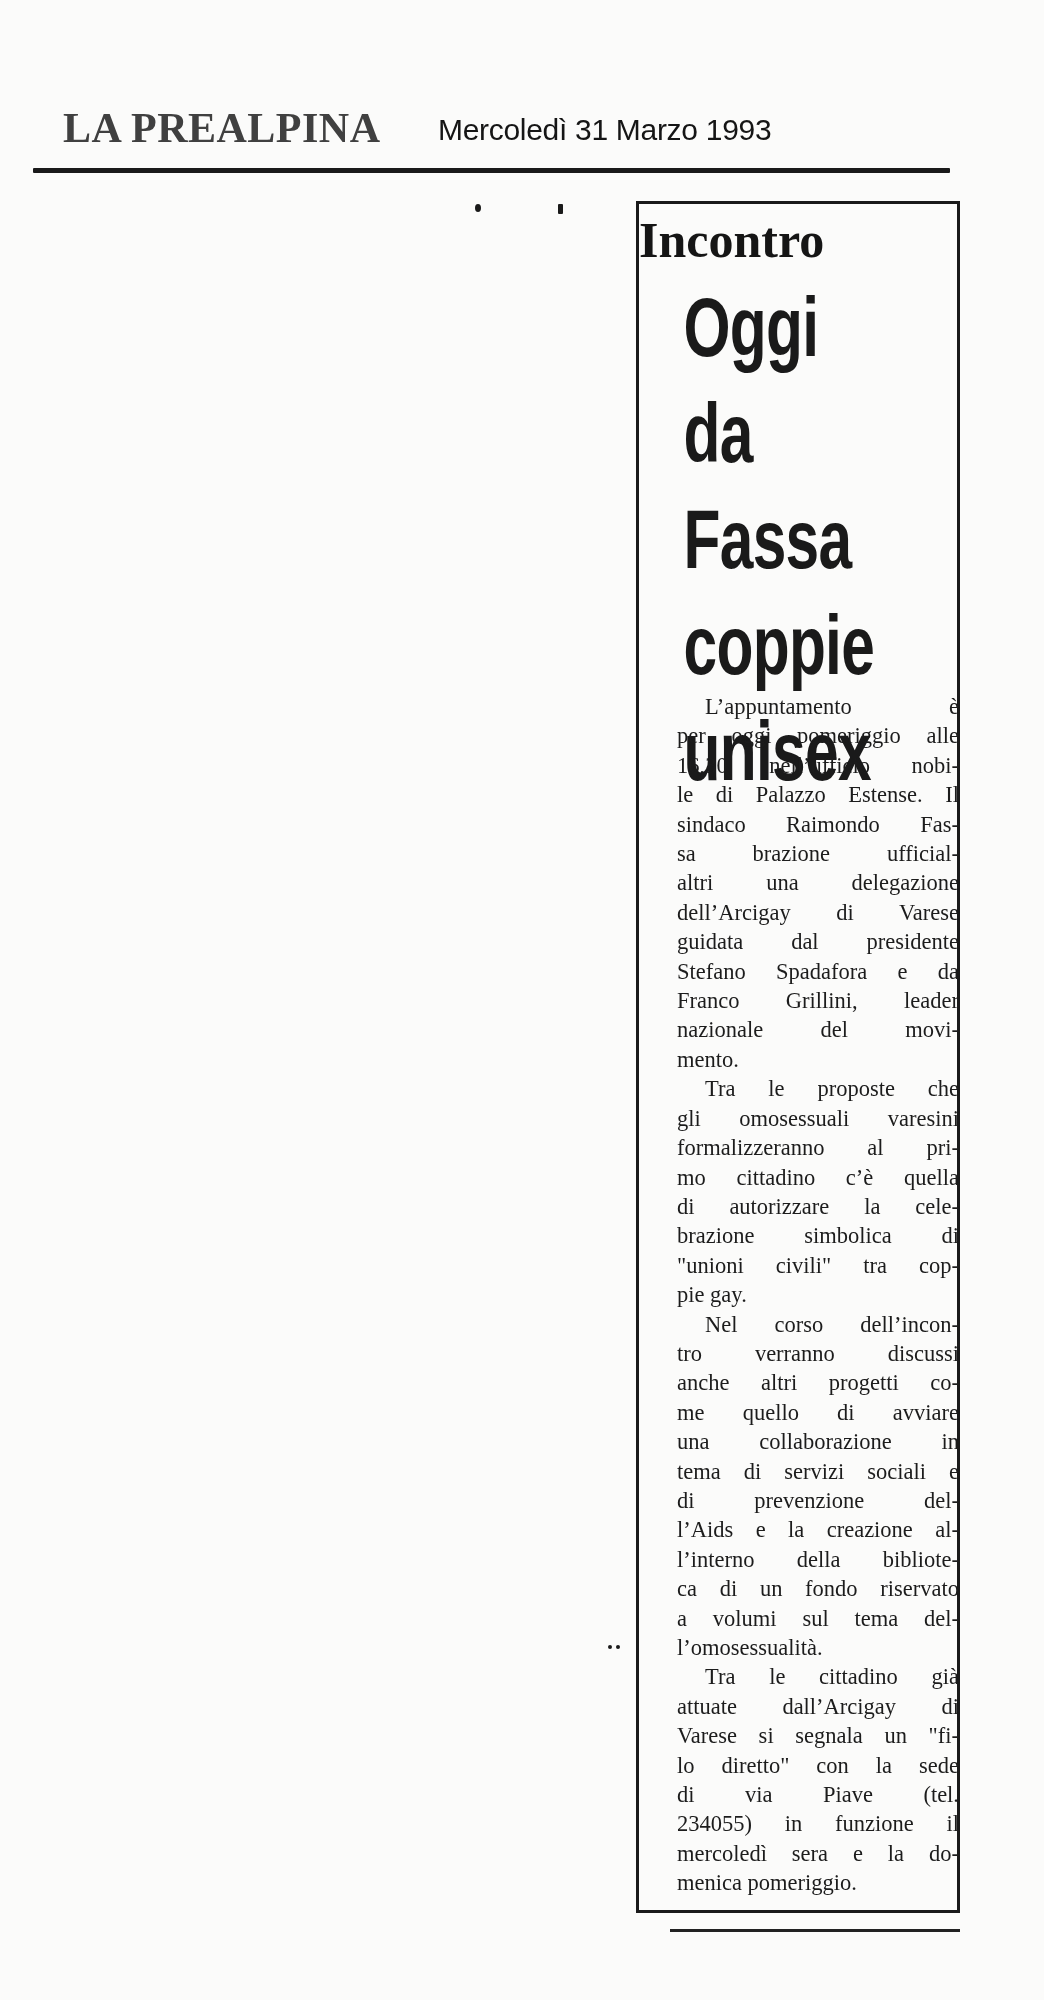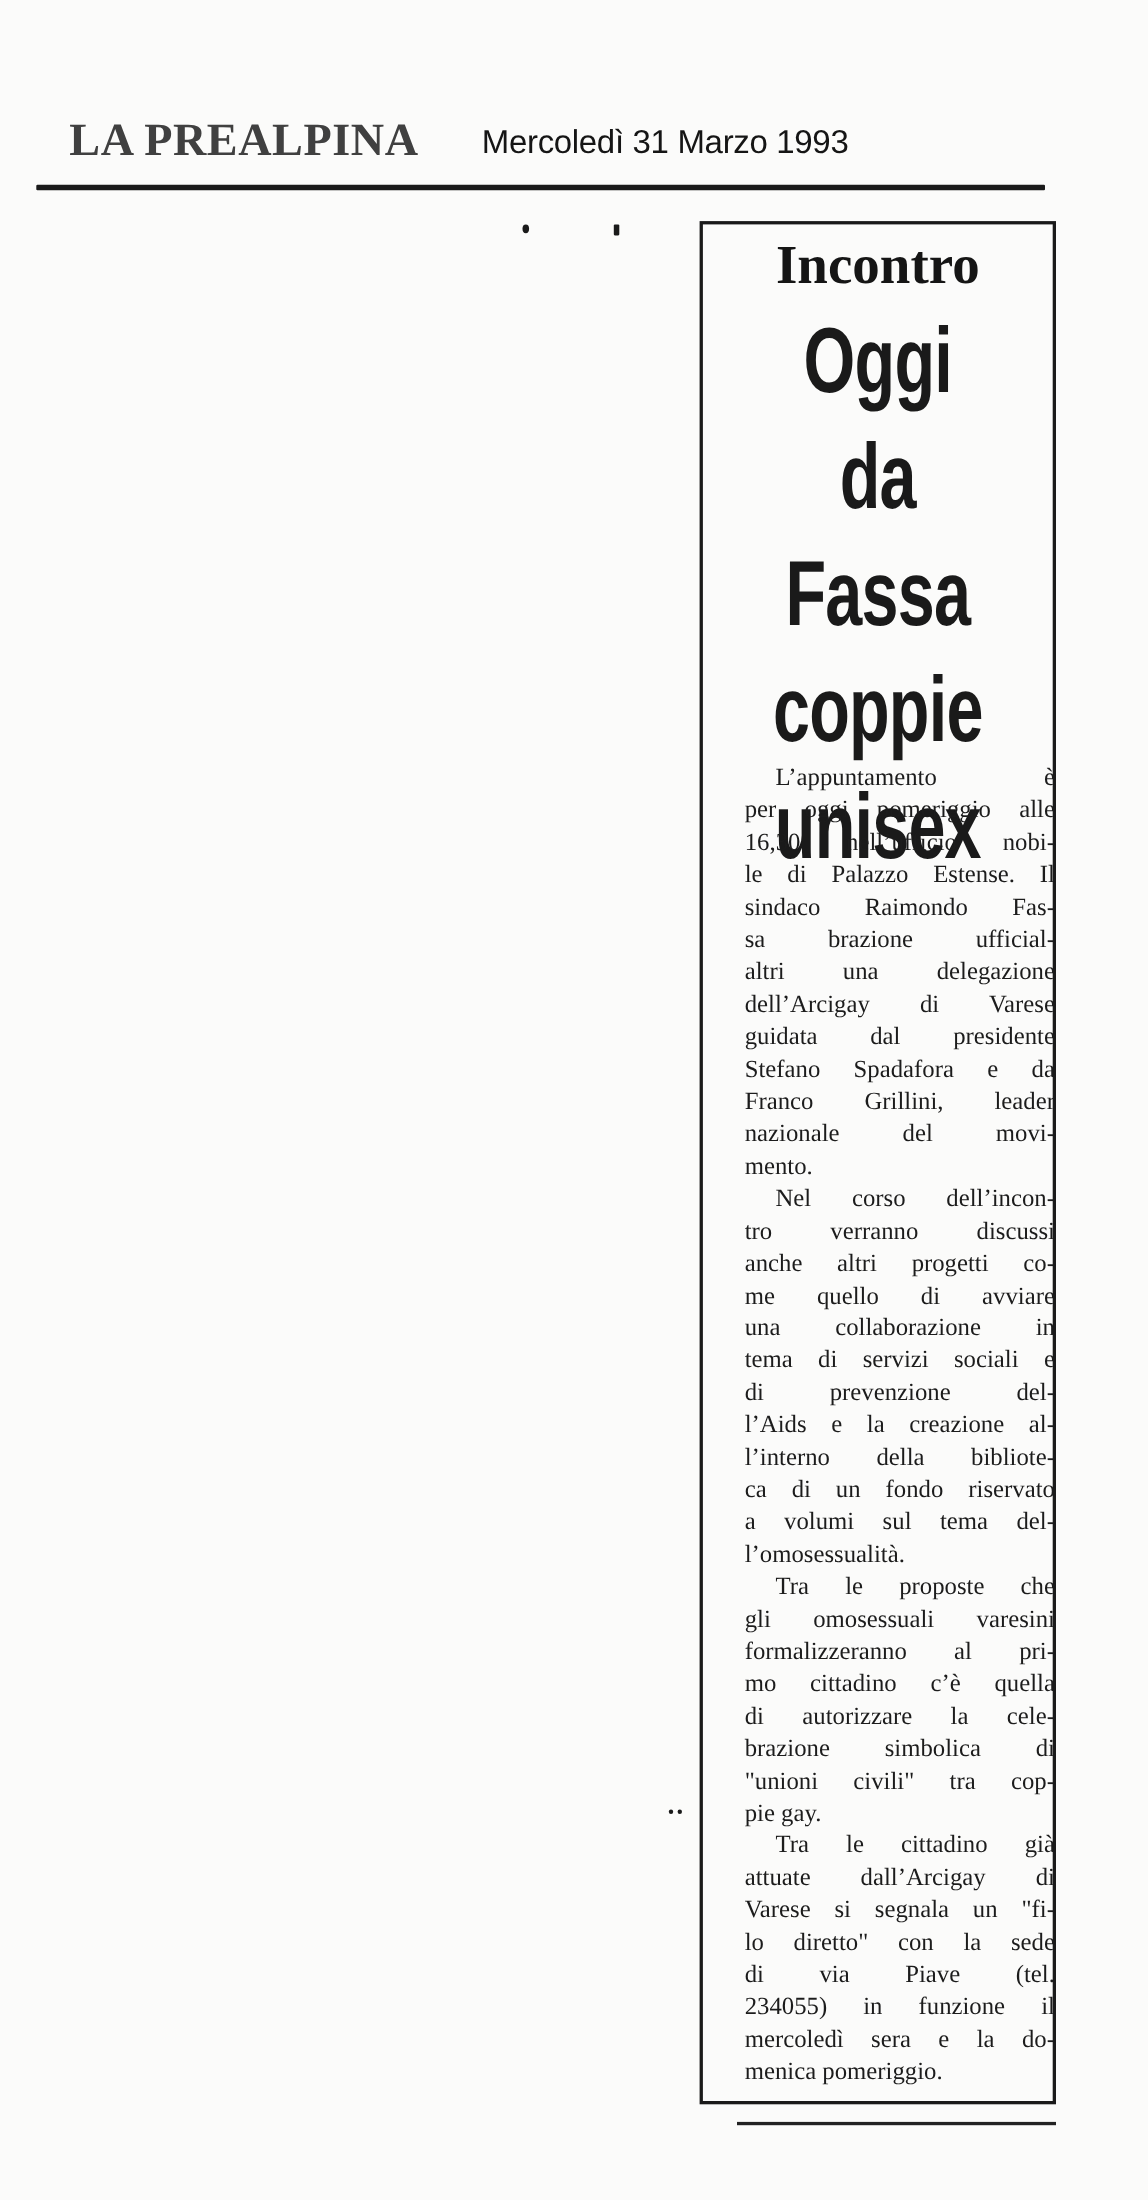--- a/index.html
+++ b/index.html
@@ -21,25 +21,25 @@
   .masthead-rule {
     position: absolute; left: 33px; top: 168px; width: 917px; height: 5px;
     background: #1a1a1a; border-radius: 1px;
   }
   .speck { position: absolute; background: #1a1a1a; border-radius: 50%; }
   .article-box {
     position: absolute; left: 636px; top: 201px; width: 318px; height: 1706px;
     border: 3px solid #1a1a1a; box-sizing: content-box;
   }
   .kicker {
-    text-align: center; font-family: "Liberation Serif", serif; font-weight: bold;
+    text-align: left; font-family: "Liberation Serif", serif; font-weight: bold;
     font-size: 50px; line-height: 56px; margin-top: 8px; color: #151515;
   }
   .headline {
-    text-align: center; font-family: "Liberation Sans", sans-serif; font-weight: bold;
+    text-align: left; font-family: "Liberation Sans", sans-serif; font-weight: bold;
     color: #1a1a1a; margin-top: 6px;
   }
   .headline .hl-line {
     display: block; font-size: 84px; line-height: 106px;
     transform: scaleX(0.72); transform-origin: center; letter-spacing: -1px;
   }
   .body-text {
     position: absolute; left: 38px; top: 488px; width: 282px;
     font-family: "Liberation Serif", serif; font-size: 22.5px; line-height: 29.4px;
     color: #1c1c1c; text-align: justify;
@@ -85,42 +85,42 @@
       <span class="para-line">sa brazione ufficial-</span>
       <span class="para-line">altri una delegazione</span>
       <span class="para-line">dell’Arcigay di Varese</span>
       <span class="para-line">guidata dal presidente</span>
       <span class="para-line">Stefano Spadafora e da</span>
       <span class="para-line">Franco Grillini, leader</span>
       <span class="para-line">nazionale del movi-</span>
       <span class="para-line last">mento.</span>
     </div>
     <div>
+      <span class="para-line indent">Tra le proposte che</span>
+      <span class="para-line">gli omosessuali varesini</span>
+      <span class="para-line">formalizzeranno al pri-</span>
+      <span class="para-line">mo cittadino c’è quella</span>
+      <span class="para-line">di autorizzare la cele-</span>
+      <span class="para-line">brazione simbolica di</span>
+      <span class="para-line">"unioni civili" tra cop-</span>
+      <span class="para-line last">pie gay.</span>
+    </div>
+    <div>
       <span class="para-line indent">Nel corso dell’incon-</span>
       <span class="para-line">tro verranno discussi</span>
       <span class="para-line">anche altri progetti co-</span>
       <span class="para-line">me quello di avviare</span>
       <span class="para-line">una collaborazione in</span>
       <span class="para-line">tema di servizi sociali e</span>
       <span class="para-line">di prevenzione del-</span>
       <span class="para-line">l’Aids e la creazione al-</span>
       <span class="para-line">l’interno della bibliote-</span>
       <span class="para-line">ca di un fondo riservato</span>
       <span class="para-line">a volumi sul tema del-</span>
       <span class="para-line last">l’omosessualità.</span>
-    </div>
-    <div>
-      <span class="para-line indent">Tra le proposte che</span>
-      <span class="para-line">gli omosessuali varesini</span>
-      <span class="para-line">formalizzeranno al pri-</span>
-      <span class="para-line">mo cittadino c’è quella</span>
-      <span class="para-line">di autorizzare la cele-</span>
-      <span class="para-line">brazione simbolica di</span>
-      <span class="para-line">"unioni civili" tra cop-</span>
-      <span class="para-line last">pie gay.</span>
     </div>
     <div>
       <span class="para-line indent">Tra le cittadino già</span>
       <span class="para-line">attuate dall’Arcigay di</span>
       <span class="para-line">Varese si segnala un "fi-</span>
       <span class="para-line">lo diretto" con la sede</span>
       <span class="para-line">di via Piave (tel.</span>
       <span class="para-line">234055) in funzione il</span>
       <span class="para-line">mercoledì sera e la do-</span>
       <span class="para-line last">menica pomeriggio.</span>

